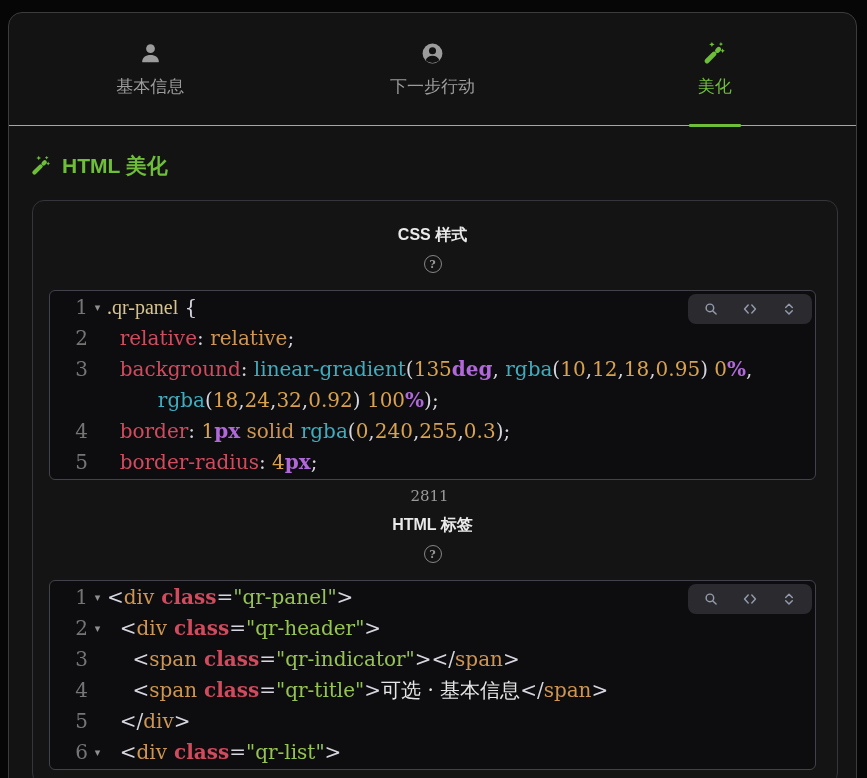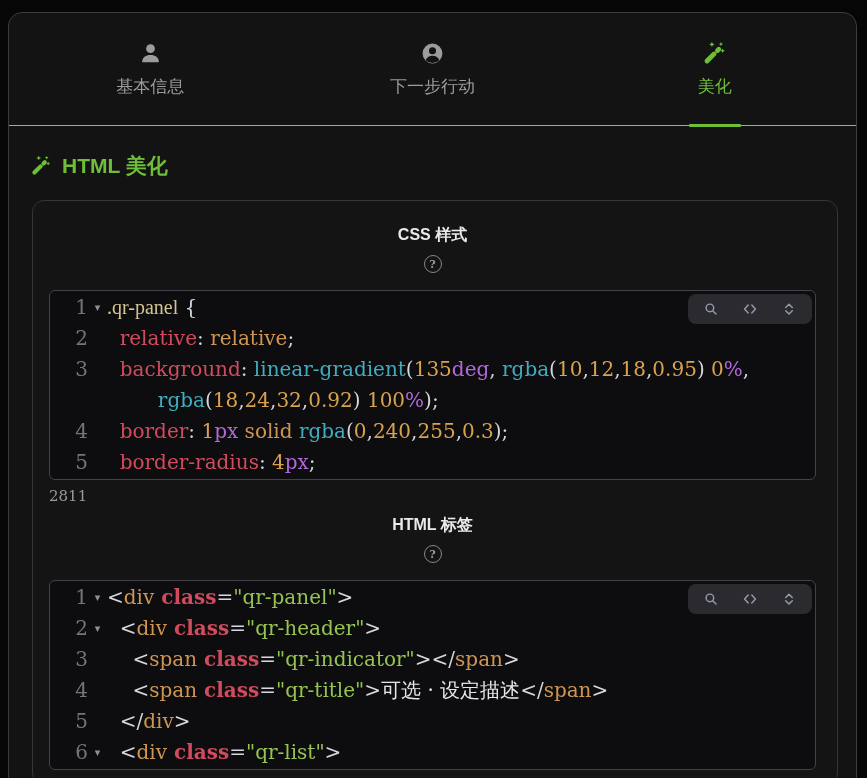--- a/index.html
+++ b/index.html
@@ -55,32 +55,32 @@
   }
   .cm-line{display:flex;line-height:31px;}
   .gutter{width:38px;text-align:right;color:#757575;flex-shrink:0;}
   .fold{
     width:19px;text-align:center;color:#8f8f8f;font-size:11px;flex-shrink:0;
     font-family:"DejaVu Sans",sans-serif;
   }
   .line-text{white-space:pre;flex:1;color:var(--tk-plain);}
   .tk-plain{color:var(--tk-plain);} .tk-prop{color:var(--tk-prop);}
   .tk-kw{color:var(--tk-kw);}     .tk-fn{color:var(--tk-fn);}
-  .tk-num{color:var(--tk-num);}   .tk-unit{color:var(--tk-unit);}
+  .tk-num{color:var(--tk-num);}   .tk-unit{color:var(--tk-unit);font-weight:bold;}
   .tk-sel{color:var(--tk-sel);font-family:Liberation Serif, serif;}   .tk-tag{color:var(--tk-tag);}
   .tk-attr{color:var(--tk-attr);font-weight:bold;} .tk-str{color:var(--tk-str);}
   .tk-txt{color:var(--tk-txt);}
   .editor-toolbar{
     position:absolute;top:3px;right:3px;display:flex;align-items:center;gap:23px;
     background:#2b2b2f;border-radius:8px;padding:7px 15px;
   }
   .tool-btn{all:unset;display:flex;cursor:pointer;}
   .tool-btn svg{width:16px;height:16px;stroke:#929aad;fill:none;stroke-width:2;stroke-linecap:round;stroke-linejoin:round;}
   .count{
-    text-align:left;color:#9a9a9a;font-family:"DejaVu Serif",serif;
+    text-align:center;color:#9a9a9a;font-family:"DejaVu Serif",serif;
     font-size:15px;margin:7px 6px 10px 0;
   }
 </style>
 </head>
 <body>
 
 <svg width="0" height="0" style="position:absolute">
   <defs>
     <g id="ic-person" fill="currentColor">
       <circle cx="12" cy="7.4" r="4.2"></circle>
@@ -230,21 +230,21 @@
               <span class="line-text"><span class="tk-plain">  &lt;</span><span class="tk-tag">div</span><span class="tk-attr"> class</span><span class="tk-plain">=</span><span class="tk-str">"qr-header"</span><span class="tk-plain">&gt;</span></span>
             </div>
             <div class="cm-line">
               <span class="gutter">3</span>
               <span class="fold"></span>
               <span class="line-text"><span class="tk-plain">    &lt;</span><span class="tk-tag">span</span><span class="tk-attr"> class</span><span class="tk-plain">=</span><span class="tk-str">"qr-indicator"</span><span class="tk-plain">&gt;&lt;/</span><span class="tk-tag">span</span><span class="tk-plain">&gt;</span></span>
             </div>
             <div class="cm-line">
               <span class="gutter">4</span>
               <span class="fold"></span>
-              <span class="line-text"><span class="tk-plain">    &lt;</span><span class="tk-tag">span</span><span class="tk-attr"> class</span><span class="tk-plain">=</span><span class="tk-str">"qr-title"</span><span class="tk-plain">&gt;</span><span class="tk-txt">可选 · 设定描述</span><span class="tk-plain">&lt;/</span><span class="tk-tag">span</span><span class="tk-plain">&gt;</span></span>
+              <span class="line-text"><span class="tk-plain">    &lt;</span><span class="tk-tag">span</span><span class="tk-attr"> class</span><span class="tk-plain">=</span><span class="tk-str">"qr-title"</span><span class="tk-plain">&gt;</span><span class="tk-txt">可选 · 基本信息</span><span class="tk-plain">&lt;/</span><span class="tk-tag">span</span><span class="tk-plain">&gt;</span></span>
             </div>
             <div class="cm-line">
               <span class="gutter">5</span>
               <span class="fold"></span>
               <span class="line-text"><span class="tk-plain">  &lt;/</span><span class="tk-tag">div</span><span class="tk-plain">&gt;</span></span>
             </div>
             <div class="cm-line">
               <span class="gutter">6</span>
               <span class="fold">▾</span>
               <span class="line-text"><span class="tk-plain">  &lt;</span><span class="tk-tag">div</span><span class="tk-attr"> class</span><span class="tk-plain">=</span><span class="tk-str">"qr-list"</span><span class="tk-plain">&gt;</span></span>

